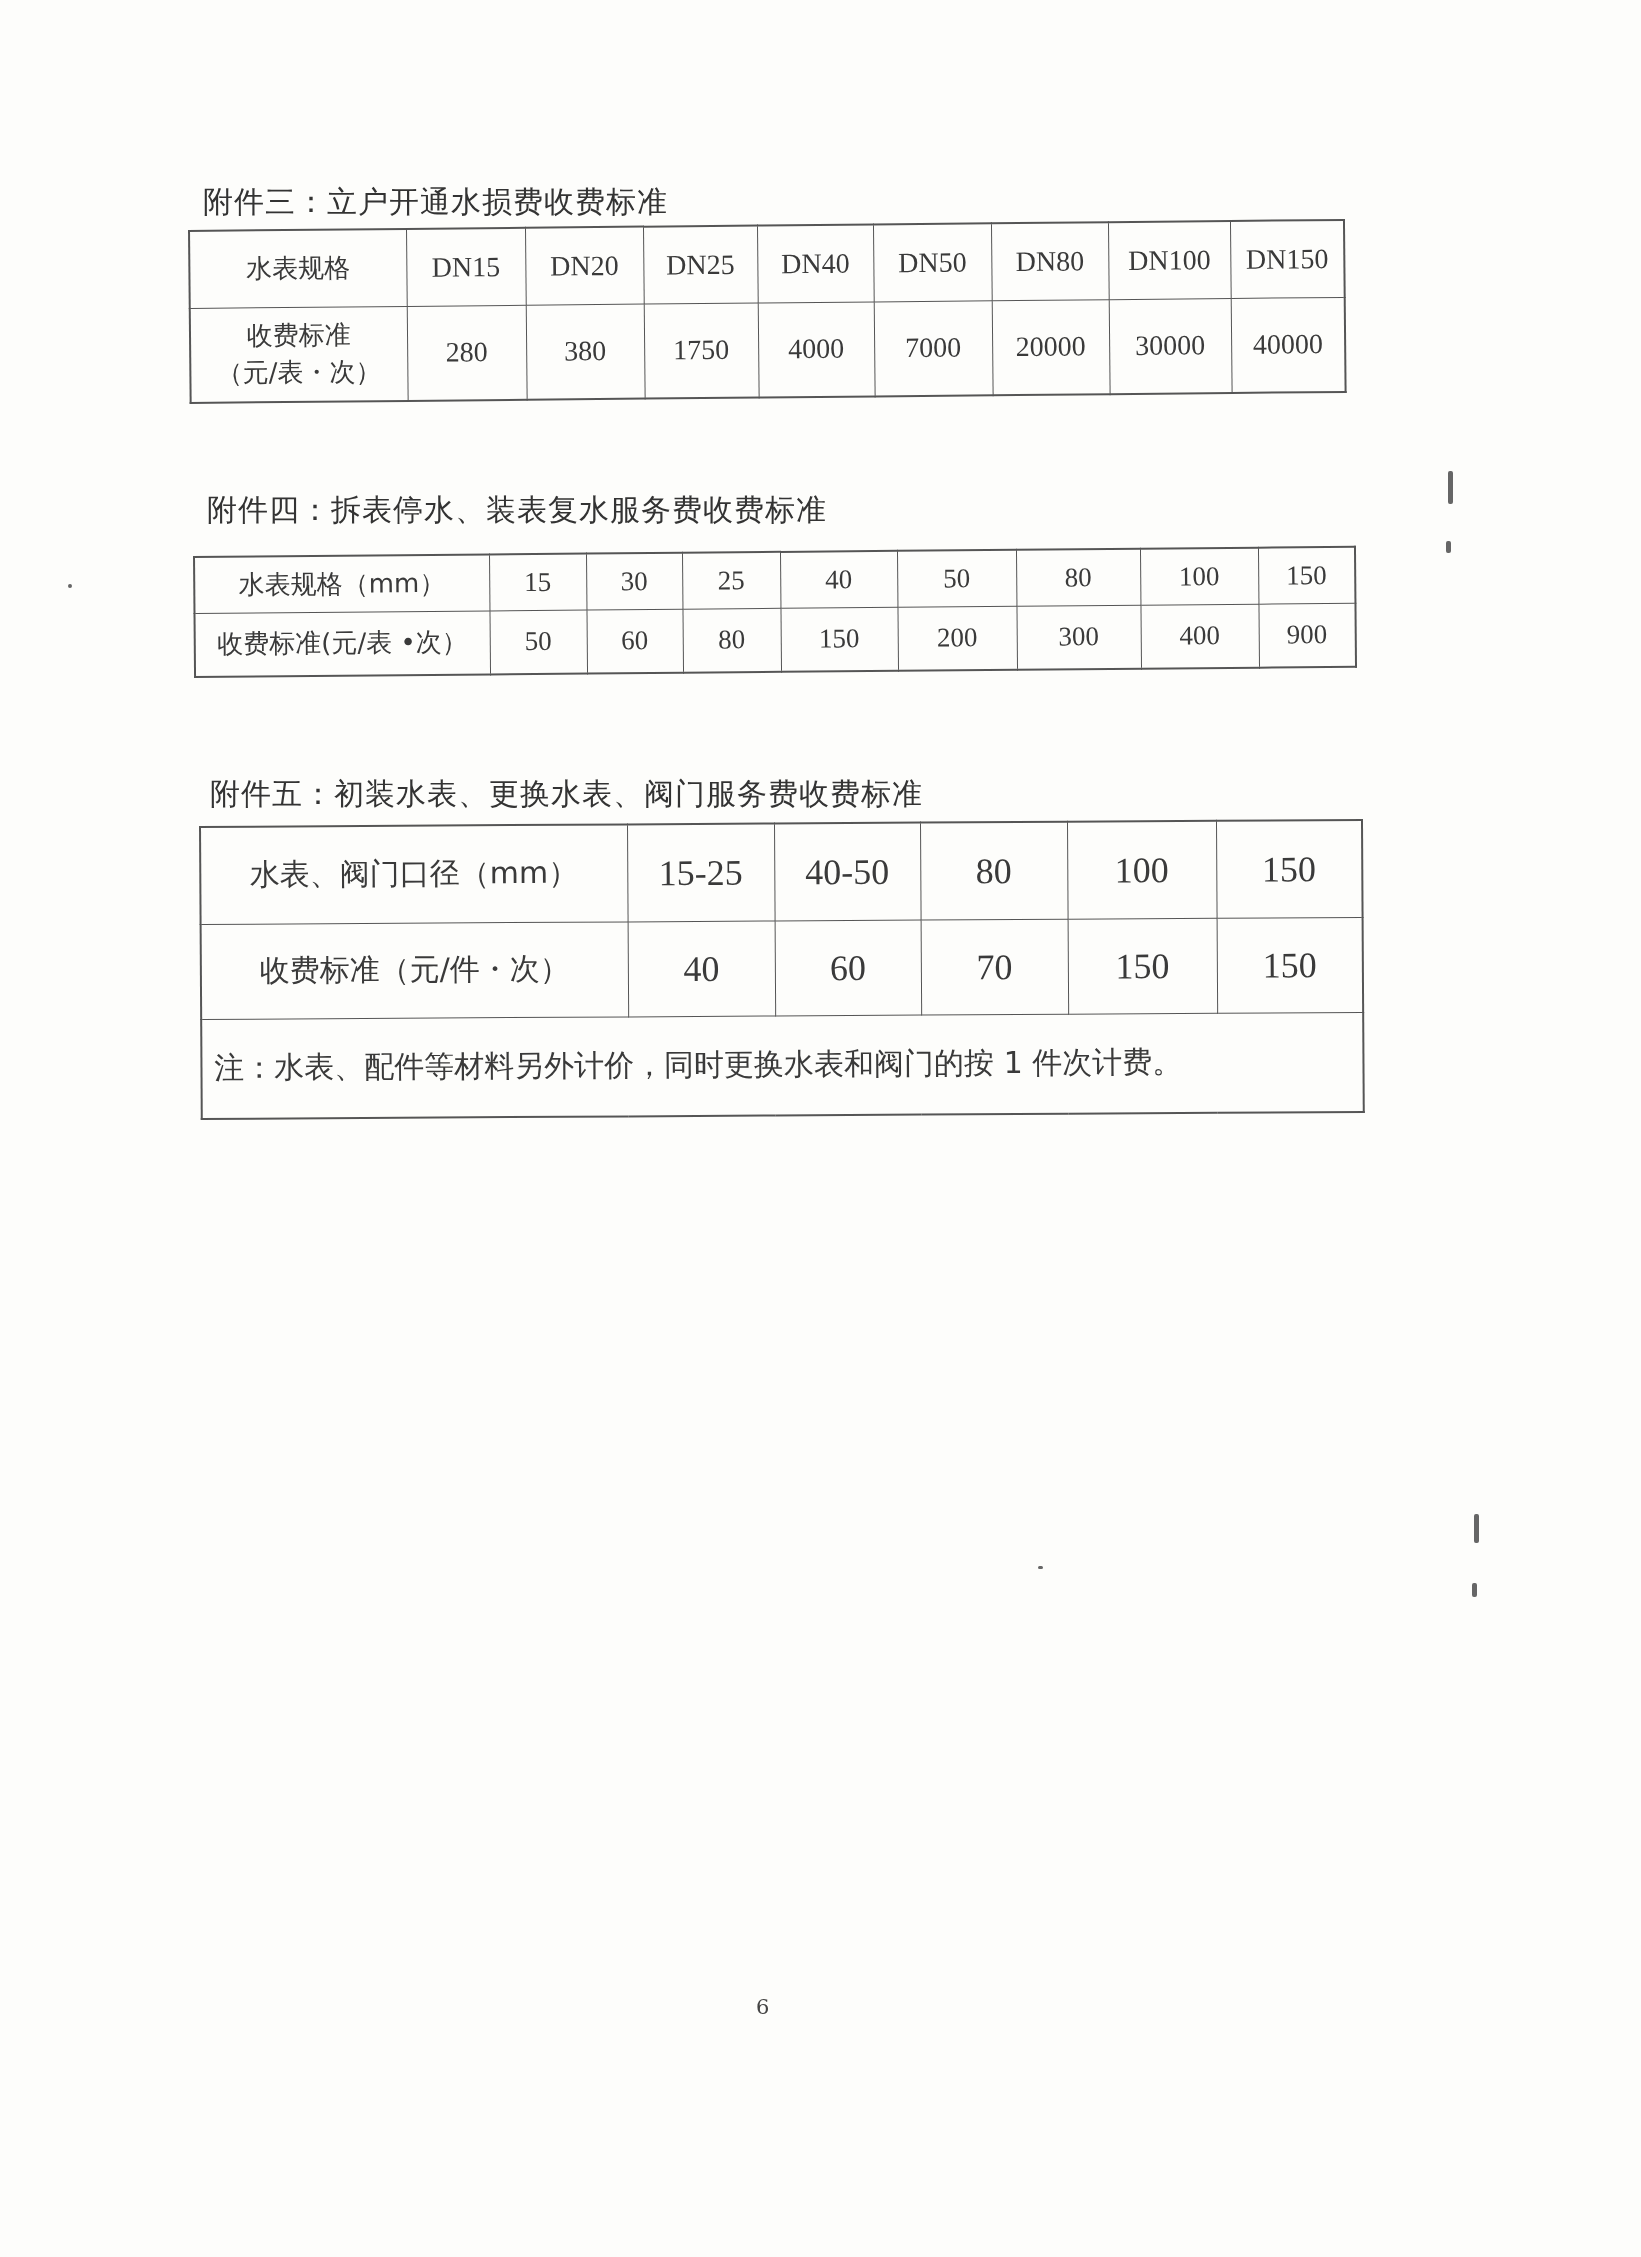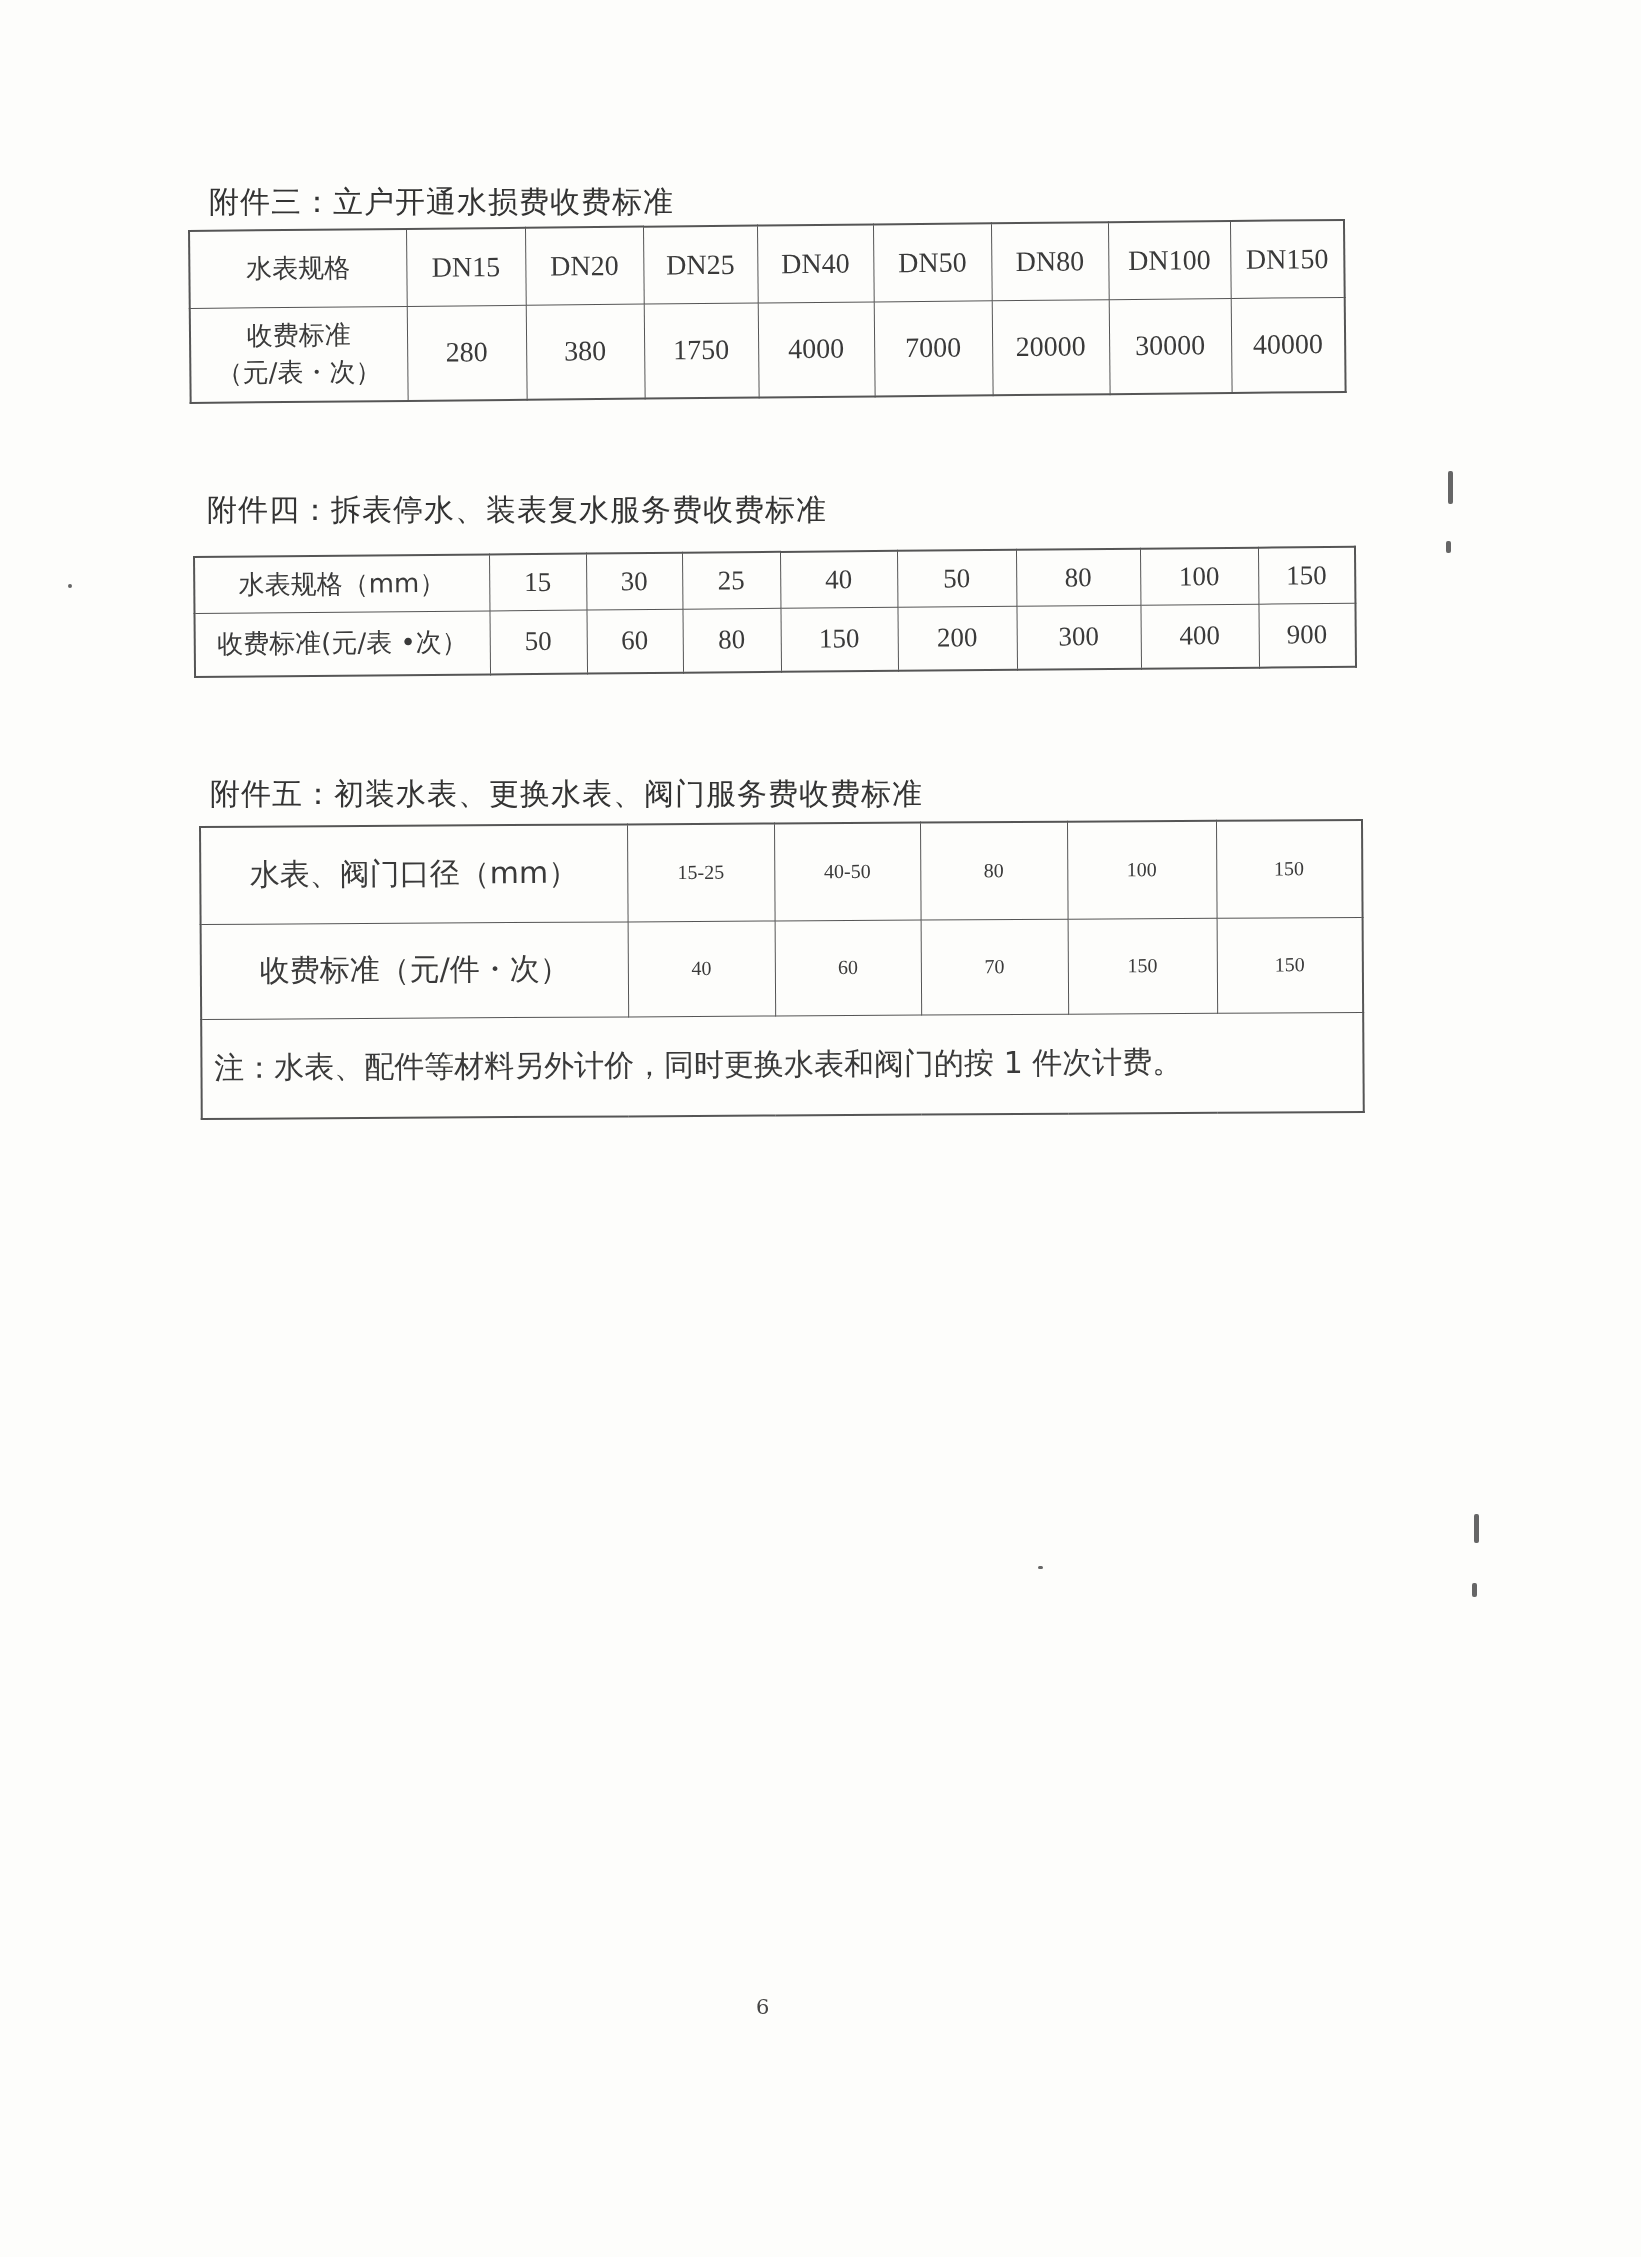--- a/index.html
+++ b/index.html
@@ -21,30 +21,30 @@
   }
   .lbl { font-family: "DejaVu Sans", "Liberation Sans", sans-serif; }
   .num { font-family: "Liberation Serif", "DejaVu Serif", serif; }
   #t1 { left: 188px; top: 230px; width: 1154px; height: 172px; transform: rotate(-0.55deg); transform-origin: left top; }
   #t1 td { font-size: 28px; }
   #t1 td.lbl { font-size: 26px; line-height: 37px; }
   #t2 { left: 193px; top: 556px; width: 1159px; height: 120px; transform: rotate(-0.5deg); transform-origin: left top; }
   #t2 td { font-size: 27px; }
   #t2 td.lbl { font-size: 26px; }
   #t3 { left: 199px; top: 826px; width: 1161px; height: 292px; transform: rotate(-0.35deg); transform-origin: left top; }
-  #t3 td { font-size: 20px; }
+  #t3 td { font-size: 36px; }
   #t3 td.lbl { font-size: 30px; }
   #t3 td.note { text-align: left; padding-left: 11.6px; font-size: 30px; font-family: "DejaVu Sans", "Liberation Sans", sans-serif; }
   .pageno { position: absolute; left: 756px; top: 1995px; font-size: 21px; color: #444; }
   .speck { position: absolute; background: #666; border-radius: 1.9px; }
 </style>
 </head>
 <body>
 
-<div class="title" style="left:209px; top:182px;">附件三：立户开通水损费收费标准</div>
+<div class="title" style="left:203px; top:182px;">附件三：立户开通水损费收费标准</div>
 
 <table id="t1" class="fee">
   <colgroup>
     <col style="width:217px">
       <col style="width:119px">
       <col style="width:118px">
       <col style="width:114px">
       <col style="width:116px">
       <col style="width:118px">
       <col style="width:117px">

